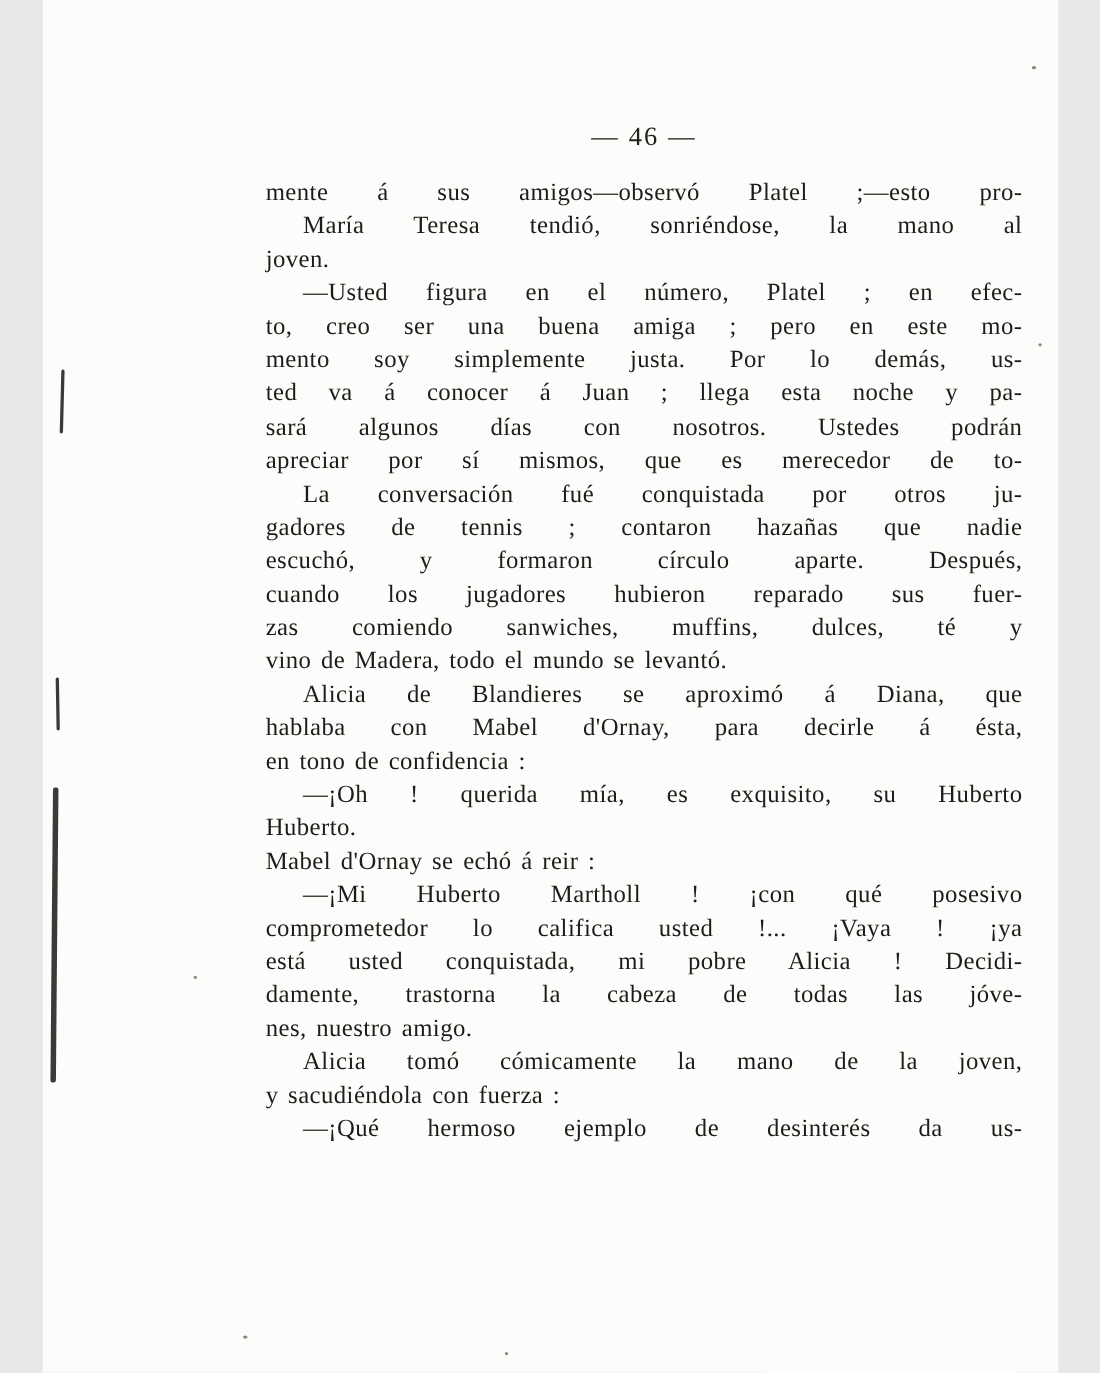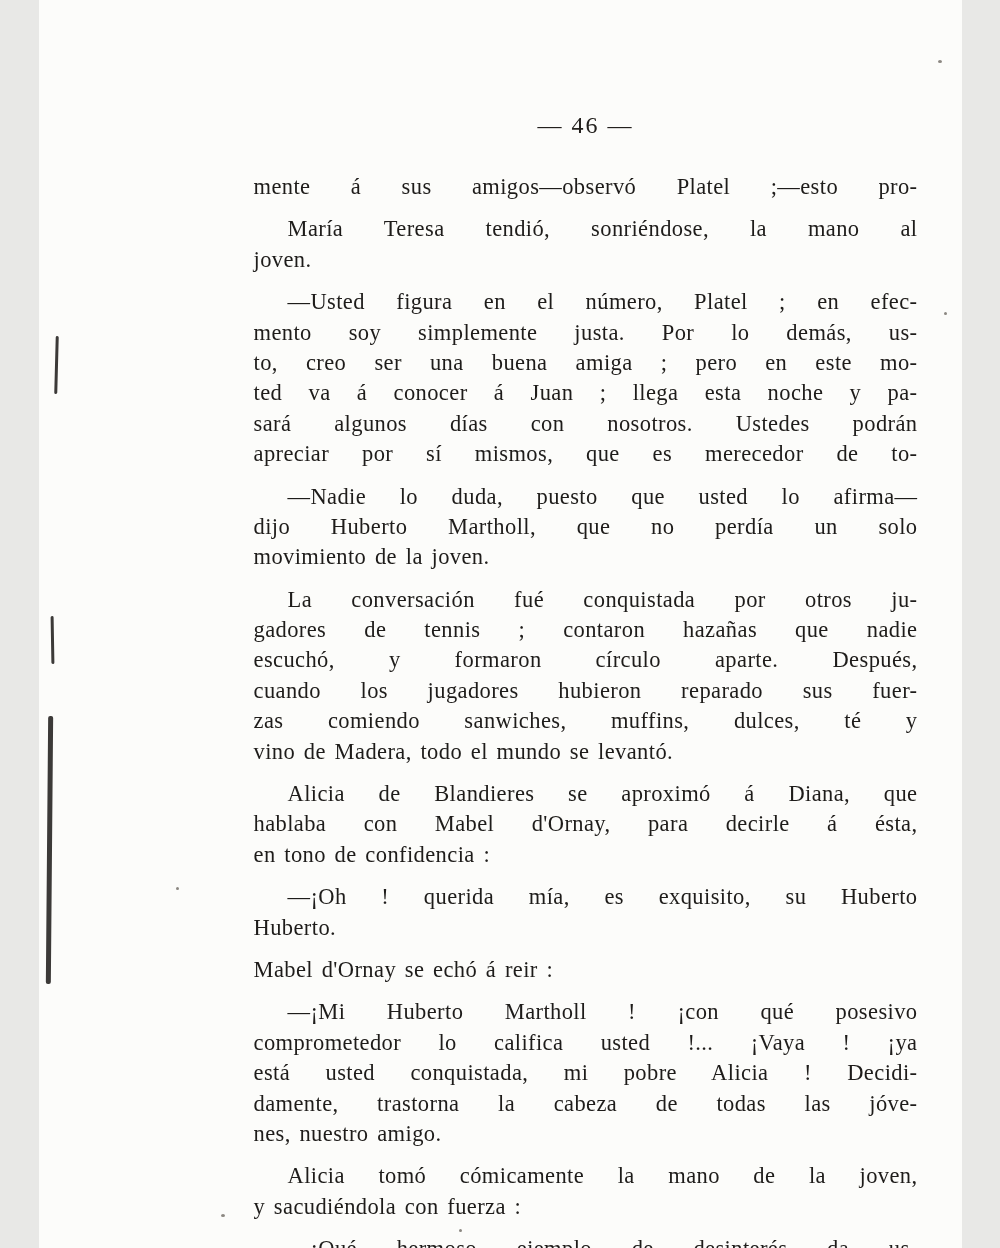--- a/index.html
+++ b/index.html
@@ -31,21 +31,21 @@
     position: absolute;
     top: 160px;
     left: 203px;
     width: 688px;
     font-size: 22.5px;
     line-height: 30.4px;
     letter-spacing: 0.4px;
     word-spacing: 0.12em;
   }
   .paragraph {
-    margin: 12px;
+    margin: 0;
     padding: 0;
   }
   .line {
     text-align: justify;
     text-align-last: justify;
     white-space: normal;
     height: 30.4px;
     overflow: visible;
   }
   .line.last {
@@ -84,30 +84,25 @@
   <div class="text-block">
       <div class="paragraph">
         <div class="line">mente á sus amigos—observó Platel ;—esto pro-</div>
       </div>
       <div class="paragraph">
         <div class="line indent">María Teresa tendió, sonriéndose, la mano al</div>
         <div class="line last">joven.</div>
       </div>
       <div class="paragraph">
         <div class="line indent">—Usted figura en el número, Platel ; en efec-</div>
+        <div class="line">to, creo ser una buena amiga ; pero en este mo-</div>
         <div class="line">mento soy simplemente justa. Por lo demás, us-</div>
-        <div class="line">to, creo ser una buena amiga ; pero en este mo-</div>
         <div class="line">ted va á conocer á Juan ; llega esta noche y pa-</div>
         <div class="line">sará algunos días con nosotros. Ustedes podrán</div>
         <div class="line">apreciar por sí mismos, que es merecedor de to-</div>
-      </div>
-      <div class="paragraph">
-        <div class="line indent">—Nadie lo duda, puesto que usted lo afirma—</div>
-        <div class="line">dijo Huberto Martholl, que no perdía un solo</div>
-        <div class="line last">movimiento de la joven.</div>
       </div>
       <div class="paragraph">
         <div class="line indent">La conversación fué conquistada por otros ju-</div>
         <div class="line">gadores de tennis ; contaron hazañas que nadie</div>
         <div class="line">escuchó, y formaron círculo aparte. Después,</div>
         <div class="line">cuando los jugadores hubieron reparado sus fuer-</div>
         <div class="line">zas comiendo sanwiches, muffins, dulces, té y</div>
         <div class="line last">vino de Madera, todo el mundo se levantó.</div>
       </div>
       <div class="paragraph">

